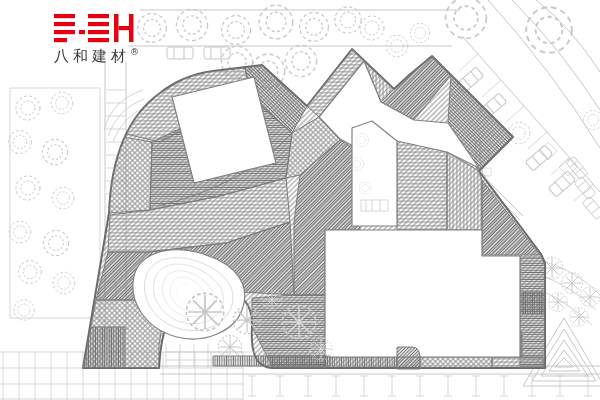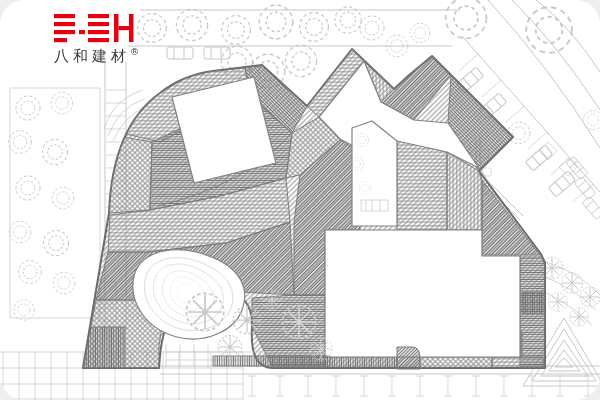--- a/index.html
+++ b/index.html
@@ -1,17 +1,17 @@
 <!DOCTYPE html>
 <html style="--brand: #e60012; --bg: #ffffff; --outline: #6a6a6a; --hatch-mid: #8f8f8f; --hatch-dark: #6e6e6e; --site: #c7c7c7; --ink: #3a3a3a;"><head>
 <meta charset="utf-8">
 <style>
   html,body{margin:0;padding:0;background:#eee;}
   .stage{position:relative;width:600px;height:400px;background:var(--bg,#fff);overflow:hidden;
-         font-family:"DejaVu Sans","Liberation Sans",sans-serif;border-radius:24px;}
+         font-family:"DejaVu Sans","Liberation Sans",sans-serif;}
   .plan-svg{position:absolute;inset:0;}
   
   .site{stroke:var(--site,#c7c7c7);fill:none;stroke-width:1;}
   .site-th{stroke:var(--site,#c7c7c7);fill:none;stroke-width:.7;}
   .tree-d{stroke:#d8d8d8;fill:none;stroke-width:1;}
   .mass{fill:url(#pd1);stroke:var(--outline,#6a6a6a);stroke-width:2;stroke-linejoin:round;}
   .patch{stroke:#7c7c7c;stroke-width:1;stroke-linejoin:round;}
   .white{fill:#fff;stroke:#828282;stroke-width:1.2;stroke-linejoin:round;}
   .contour{stroke:#c9c9c9;fill:none;stroke-width:.8;}
   .seam{stroke:#7c7c7c;fill:none;stroke-width:.9;}

